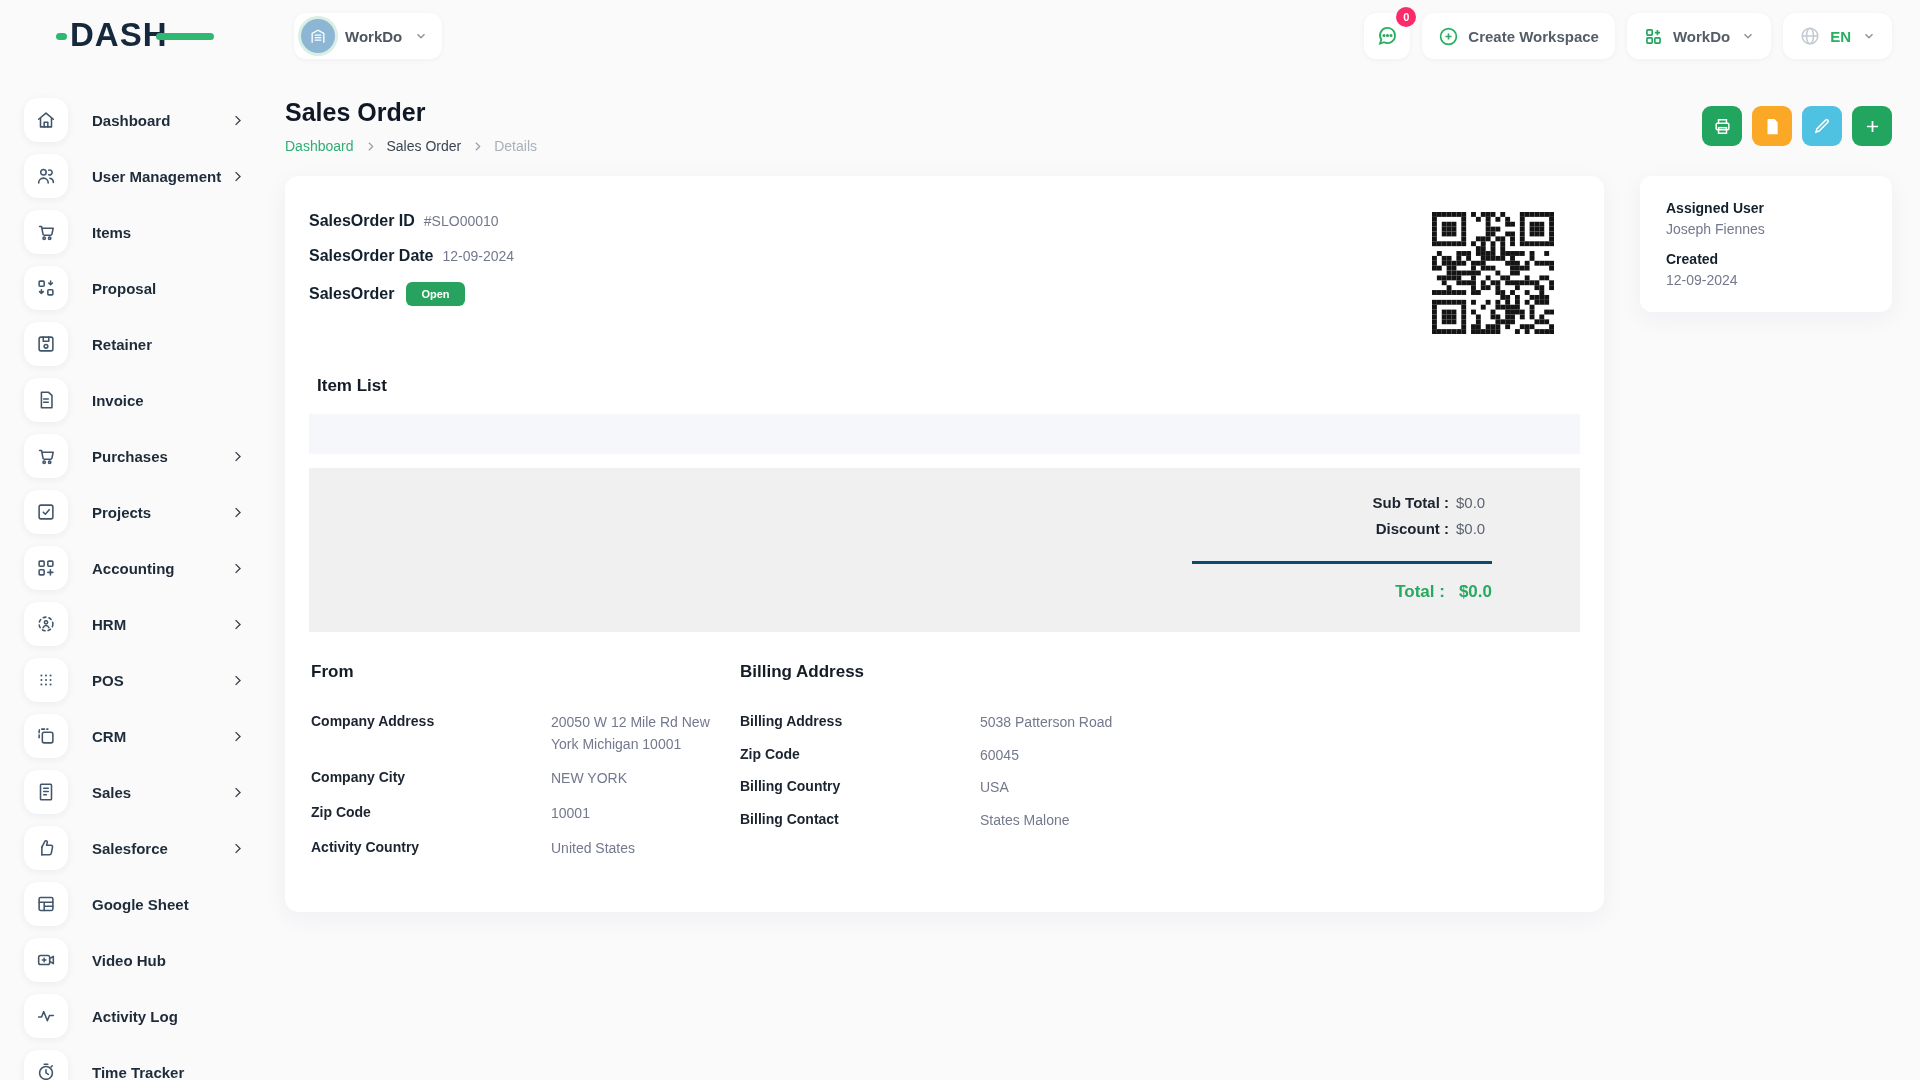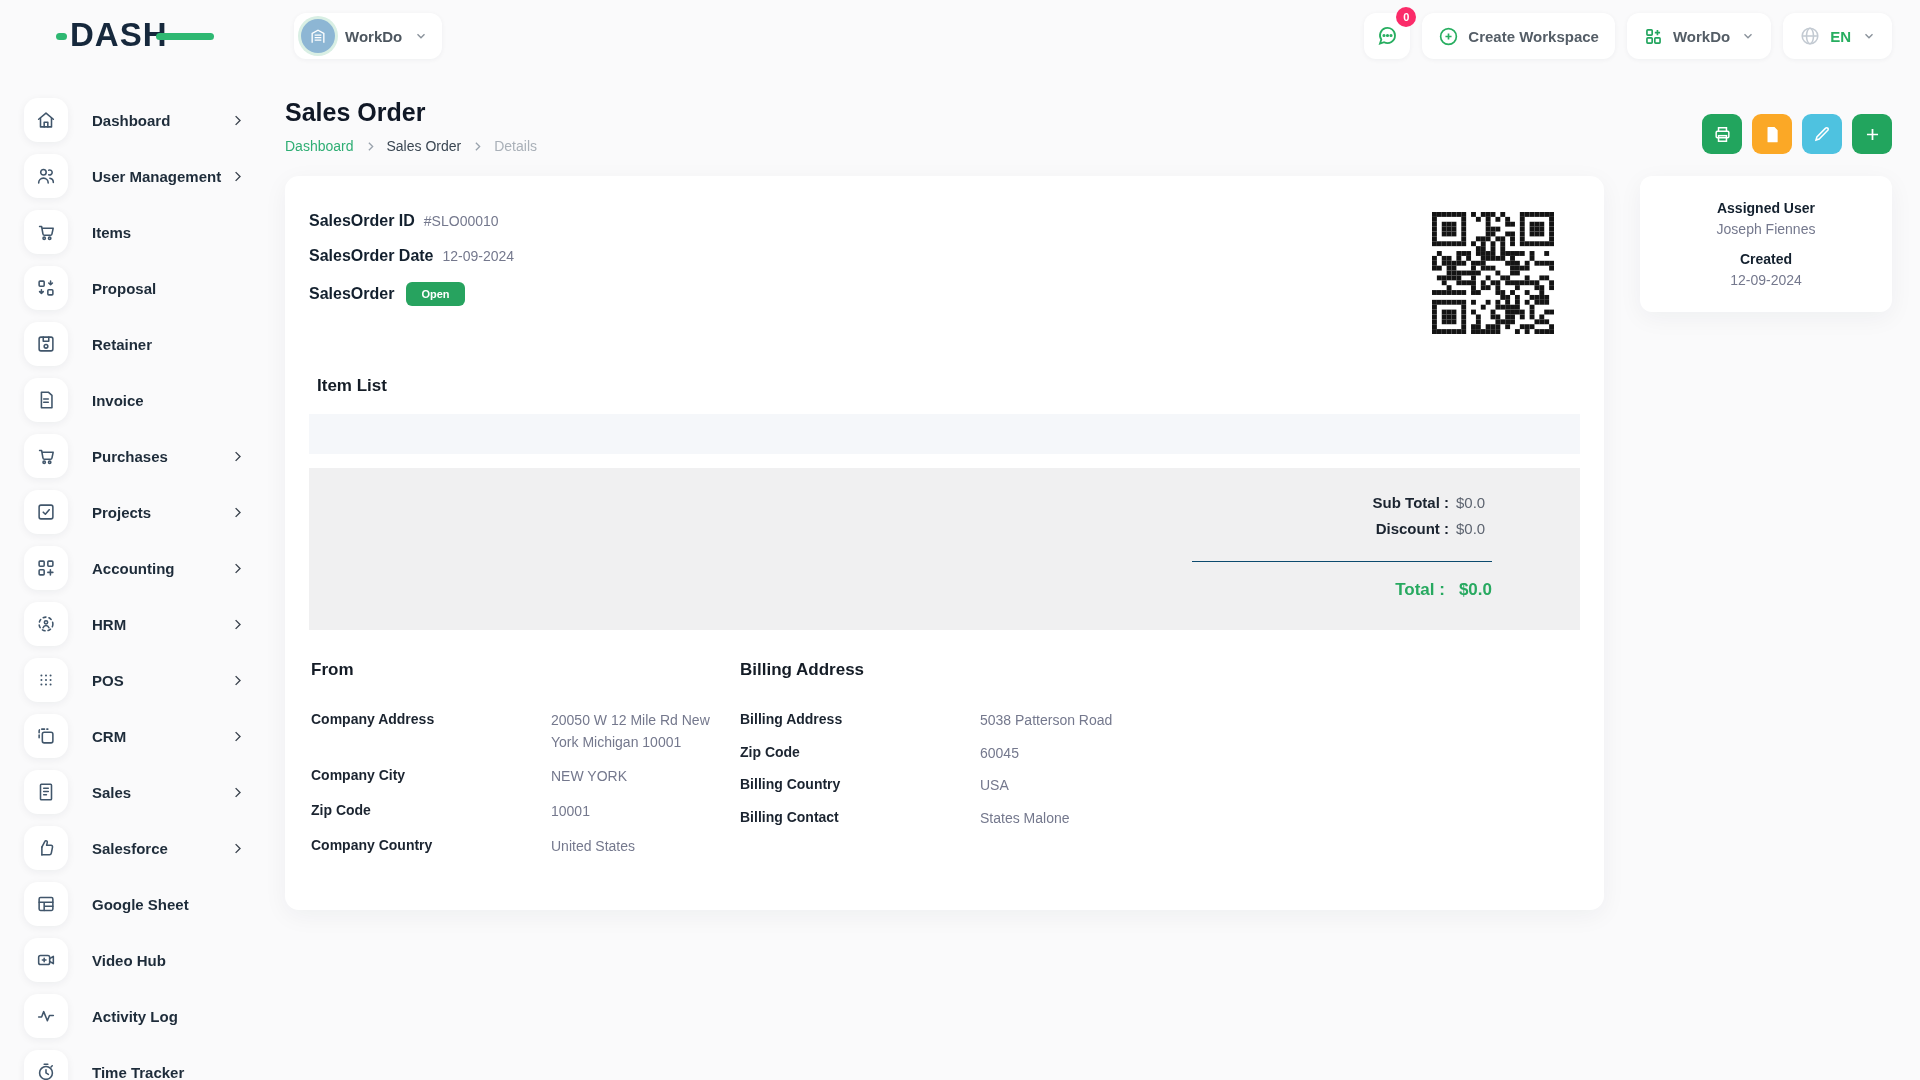--- a/index.html
+++ b/index.html
@@ -29,21 +29,21 @@
   
   .shell { display:flex; }
   .sidebar { width:285px; flex:0 0 auto; padding:26px 0 0 24px; }
   .side-item { display:flex; align-items:center; height:44px; margin-bottom:12px; cursor:pointer; }
   .ic-box { width:44px; height:44px; border-radius:14px; background:#fff; box-shadow:0 2px 8px rgba(20,30,50,.06);
     display:flex; align-items:center; justify-content:center; flex:0 0 auto; }
   .side-label { margin-left:24px; font-size:15px; font-weight:600; color:#1e2c3a; }
   .side-chev { margin-left:auto; margin-right:40px; display:flex; }
 
   .content { flex:1; padding:26px 28px 0 0; }
-  .title-row { display:flex; align-items:flex-end; }
+  .title-row { display:flex; align-items:center; }
   .page-title { font-size:25px; font-weight:700; color:#101826; }
   .crumbs { display:flex; align-items:center; gap:10px; margin-top:11px; font-size:14px; }
   .crumb-first { color:#2fae74; cursor:pointer; }
   .crumb-mid { color:#3a4652; }
   .crumb-last { color:#a9b0b8; }
   .actions { margin-left:auto; display:flex; gap:10px; }
   .act-btn { width:40px; height:40px; border-radius:9px; border:none; display:flex; align-items:center;
     justify-content:center; cursor:pointer; }
   .act-green { background:#22a55e; } .act-orange { background:#fba826; } .act-cyan { background:#4ec2e0; }
 
@@ -58,36 +58,36 @@
     border-radius:6px; padding:6px 15px; }
   .qr { width:122px; height:122px; margin-right:24px; }
 
   .il-title { font-size:17px; font-weight:700; color:#141c26; margin:42px 0 18px 8px; }
   .tbl-head { display:flex; background:#f5f7fa; height:40px; align-items:center; }
   .tbl-head .th { font-size:13px; font-weight:700; color:#10161d; letter-spacing:.3px; text-align:center; }
   .totals-band { background:#f0f0f1; margin-top:14px; padding:26px 88px 30px 0; }
   .t-row { display:flex; justify-content:flex-end; align-items:baseline; margin-bottom:9px; }
   .t-label { font-size:15px; font-weight:700; color:#1b2430; }
   .t-value { font-size:15px; color:#5d6470; margin-left:7px; min-width:36px; text-align:left; }
-  .t-total { border-top:1px solid #0c4a6e; margin:24px 0 0 auto; width:300px; padding-top:18px;
+  .t-total { border-top:3px solid #0c4a6e; margin:24px 0 0 auto; width:300px; padding-top:18px;
     display:flex; justify-content:flex-end; align-items:baseline; }
   .t-total .lbl { color:#27a960; font-size:17px; font-weight:700; }
   .t-total .val { color:#27a960; font-size:17px; font-weight:700; margin-left:14px; }
 
   .addr-row { display:flex; margin-top:30px; padding-left:2px; }
   .addr-col h3 { font-size:17px; font-weight:700; color:#141c26; margin-bottom:30px; }
   .from-col { width:429px; flex:0 0 auto; }
   .bill-col { flex:1; }
   .d-row { display:flex; margin-bottom:13px;gap:25px; }
   .bill-col .d-row { margin-bottom:11px; }
   .d-label { width:215px; flex:0 0 auto; font-size:14px; font-weight:700; color:#1b2430; padding-top:1px; }
   .d-value { font-size:14px; color:#74788d; width:195px; line-height:1.55; }
 
   .side-card { width:252px; flex:0 0 auto; margin-left:36px; background:#fff; border-radius:12px;
-    box-shadow:0 6px 24px rgba(20,30,50,.05); padding:24px 26px;text-align:center; }
+    box-shadow:0 6px 24px rgba(20,30,50,.05); padding:24px 26px; }
   .sc-label { font-size:14px; font-weight:700; color:#13202e; }
   .sc-value { font-size:14px; color:#74788d; margin:5px 0 14px; }
   svg { display:block; }
 </style>
 </head>
 <body>
 
 <div class="top">
   <div class="logo">
     <span class="dash-l"></span>
@@ -860,21 +860,21 @@
                 </div>
                 <div class="d-row">
                   <span class="d-label">Company City</span>
                   <span class="d-value">NEW YORK</span>
                 </div>
                 <div class="d-row">
                   <span class="d-label">Zip Code</span>
                   <span class="d-value">10001</span>
                 </div>
                 <div class="d-row">
-                  <span class="d-label">Company Country</span>
+                  <span class="d-label">Activity Country</span>
                   <span class="d-value">United States</span>
                 </div>
               </div>
           </div>
           <div class="addr-col bill-col">
             <h3>Billing Address</h3>
             <div>
 
             <div class="d-row">
                   <span class="d-label">Billing Address</span>

